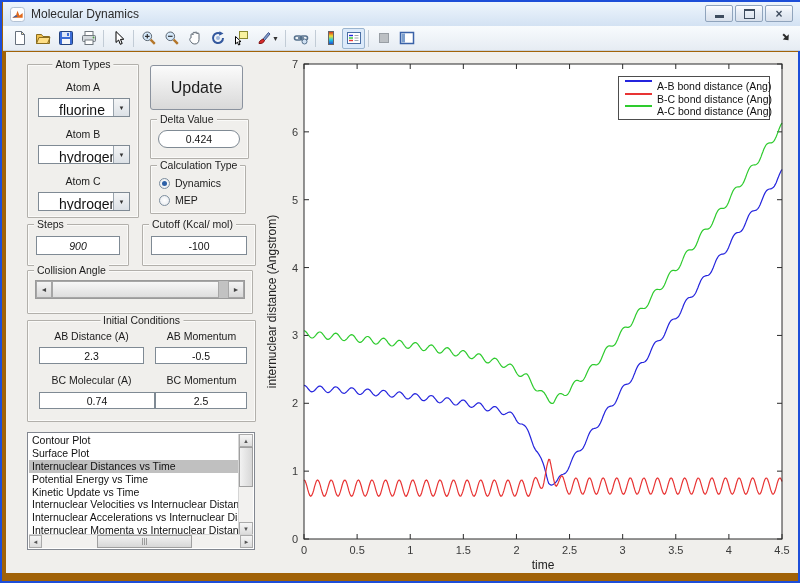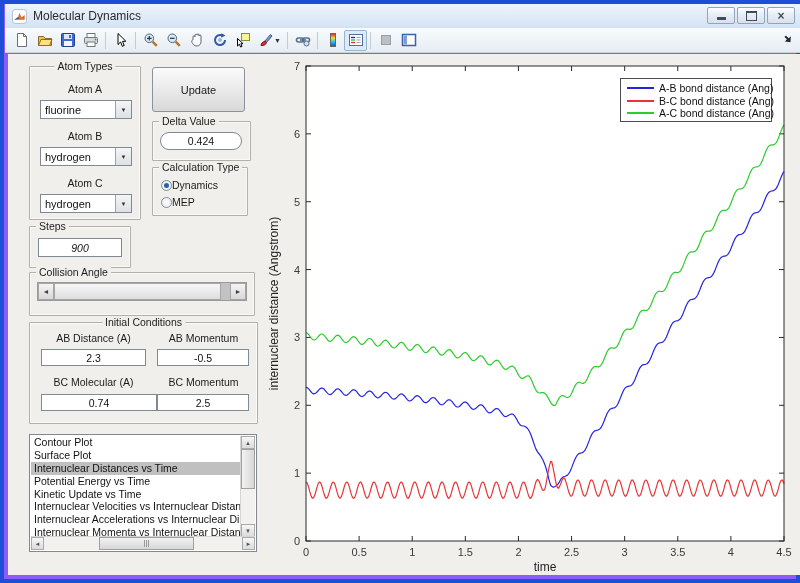--- a/index.html
+++ b/index.html
@@ -1,18 +1,18 @@
 <!DOCTYPE html>
 <html><head>
 <meta charset="utf-8">
 <style>
   html,body{margin:0;padding:0;background:#fff;}
   body{font-family:"Liberation Sans",sans-serif;width:800px;height:583px;position:relative;overflow:hidden;}
   .window{position:absolute;left:0;top:0;width:800px;height:583px;box-sizing:border-box;
-    border:4px solid #1d4ed8;background:#8b5cf6;}
+    border:2px solid #1d4ed8;background:#a16207;}
   
   .titlebar{position:absolute;left:1px;top:0;width:797px;height:24px;
     background:linear-gradient(#eef5fc,#d3e2f3);display:flex;align-items:center;}
   .app-icon{width:15px;height:15px;margin-left:7px;flex:0 0 auto;}
   .title-text{font-size:12px;color:#2b2b2b;margin-left:6px;}
   .winbtns{position:absolute;right:7px;top:3px;display:flex;gap:2px;}
   .winbtn{width:28px;height:17px;border:1px solid #90a4bc;border-radius:2px;box-sizing:border-box;
     background:linear-gradient(#fdfeff,#e7edf5 45%,#d9e1ec);display:flex;align-items:center;justify-content:center;}
   .g-min{width:9px;height:3px;background:#3e4c5e;margin-top:6px;}
   .g-max{width:9px;height:7px;border:1px solid #3e4c5e;border-top-width:2px;}
@@ -31,30 +31,30 @@
   .content{position:absolute;left:4px;top:50px;width:792px;height:521px;background:#f0efec;}
   
   .panel{position:absolute;border:1px solid #b2b0ab;border-radius:1px;
     box-shadow:inset 0 0 0 1px rgba(255,255,255,0.65);}
   .panel-title{position:absolute;top:-7px;font-size:10.5px;color:#1c1c1c;background:#f0efec;
     padding:0 3px;white-space:nowrap;line-height:12px;}
   .pt-left{left:6px;} .pt-center{left:50%;transform:translateX(-50%);}
   .small-label{position:absolute;font-size:10.5px;color:#1c1c1c;text-align:center;white-space:nowrap;}
   
   .combo{position:absolute;height:19px;background:#fff;border:1px solid #7f8a94;box-sizing:border-box;display:flex;}
-  .combo-text{flex:1;font-size:11px;color:#111;padding:3px 0 0 4px;overflow:hidden;white-space:nowrap;}
+  .combo-text{flex:1;font-size:14px;color:#111;padding:3px 0 0 20px;overflow:hidden;white-space:nowrap;}
   .combo-btn{width:15px;border-left:1px solid #9aa4ad;background:linear-gradient(#f4f5f6,#dcе1e6);
     background:linear-gradient(#f4f5f6,#dce1e6);display:flex;align-items:center;justify-content:center;
     font-size:6px;color:#333;}
   .edit{position:absolute;background:#fff;border:1px solid #7f8a94;box-sizing:border-box;
     font-size:10.5px;color:#111;display:flex;align-items:center;justify-content:center;}
   .pushbtn{position:absolute;border:1px solid #8a929e;border-radius:3px;box-sizing:border-box;
     background:linear-gradient(#fbfbfb,#e8e8e8 55%,#d9d9d9);display:flex;align-items:center;justify-content:center;
-    font-size:11px;color:#1c1c1c;}
-  .radio-row{display:flex;align-items:center;height:16px;margin:1px 0 0 8px;}
+    font-size:16px;color:#1c1c1c;}
+  .radio-row{display:flex;align-items:center;gap:5px;height:16px;margin:1px 0 0 8px;}
   .radio-circle{width:11px;height:11px;border-radius:50%;border:1px solid #7d8e9e;box-sizing:border-box;
     background:radial-gradient(#ffffff,#e4e8ec);display:flex;align-items:center;justify-content:center;}
   .radio-dot{width:5px;height:5px;border-radius:50%;background:#2b5fa6;}
   .radio-label{font-size:10.5px;color:#1c1c1c;}
   
   .slider{position:absolute;height:19px;display:flex;border:1px solid #9a9a9a;box-sizing:border-box;background:#c9c9c9;}
   .sl-arrow{width:16px;background:linear-gradient(#f4f4f4,#d8d8d8);border:1px solid #a6a6a6;box-sizing:border-box;
     display:flex;align-items:center;justify-content:center;font-size:7px;color:#444;}
   .sl-thumb{flex:1;background:linear-gradient(#f7f7f7,#dedede);border:1px solid #a6a6a6;box-sizing:border-box;}
   .sl-trough{width:9px;background:#c2c2c2;}
@@ -70,21 +70,21 @@
   .v-btn{width:14px;height:13px;}
   .h-btn{width:13px;height:13px;flex:0 0 auto;}
   .v-thumb{position:absolute;left:0;top:13px;width:14px;height:40px;background:linear-gradient(90deg,#f2f2f2,#d7d7d7);border:1px solid #9f9f9f;box-sizing:border-box;}
   .h-thumb{margin-left:55px;width:95px;height:13px;background:linear-gradient(#f2f2f2,#d7d7d7);border:1px solid #9f9f9f;box-sizing:border-box;
     display:flex;align-items:center;justify-content:center;gap:1px;}
   .grip{width:1px;height:7px;background:#9a9a9a;}
   
   .plot-svg{position:absolute;left:256px;top:0px;}
   .legend{position:absolute;left:612px;top:24px;width:152px;height:44px;background:#fff;border:1px solid #4d4d4d;
     box-sizing:border-box;padding:3px 0 0 6px;z-index:5;}
-  .lg-row{display:flex;align-items:center;height:12.6px;}
+  .lg-row{display:flex;align-items:flex-start;height:12.6px;}
   .lg-line{width:27px;height:2px;margin-right:5px;flex:0 0 auto;}
   .lg-text{font-size:10.5px;color:#111;white-space:nowrap;}
 </style>
 </head>
 <body>
 
 <div class="window">
 
   <div class="titlebar">
     <svg class="app-icon" viewBox="0 0 16 16">
@@ -272,20 +272,24 @@
             <span class="radio-label">MEP</span>
           </div>
         </div>
     </div>
 
     <div class="panel" style="left:21px;top:172px;width:100px;height:40px;">
       <span class="panel-title pt-left">Steps</span>
       <div class="edit" style="left:8px;top:11px;width:84px;height:19px;font-style:italic;">900</div>
     </div>
 
+    <div class="panel" style="left:136px;top:172px;width:112px;height:40px;">
+      <span class="panel-title pt-left">Cutoff (Kcal/ mol)</span>
+      <div class="edit" style="left:8px;top:11px;width:96px;height:19px;">-100</div>
+    </div>
 
     <div class="panel" style="left:21px;top:218px;width:224px;height:42px;">
       <span class="panel-title pt-left">Collision Angle</span>
       <div class="slider" style="left:7px;top:9px;width:210px;">
         <span class="sl-arrow">◄</span>
         <span class="sl-thumb"></span>
         <span class="sl-trough"></span>
         <span class="sl-arrow">►</span>
       </div>
     </div>

